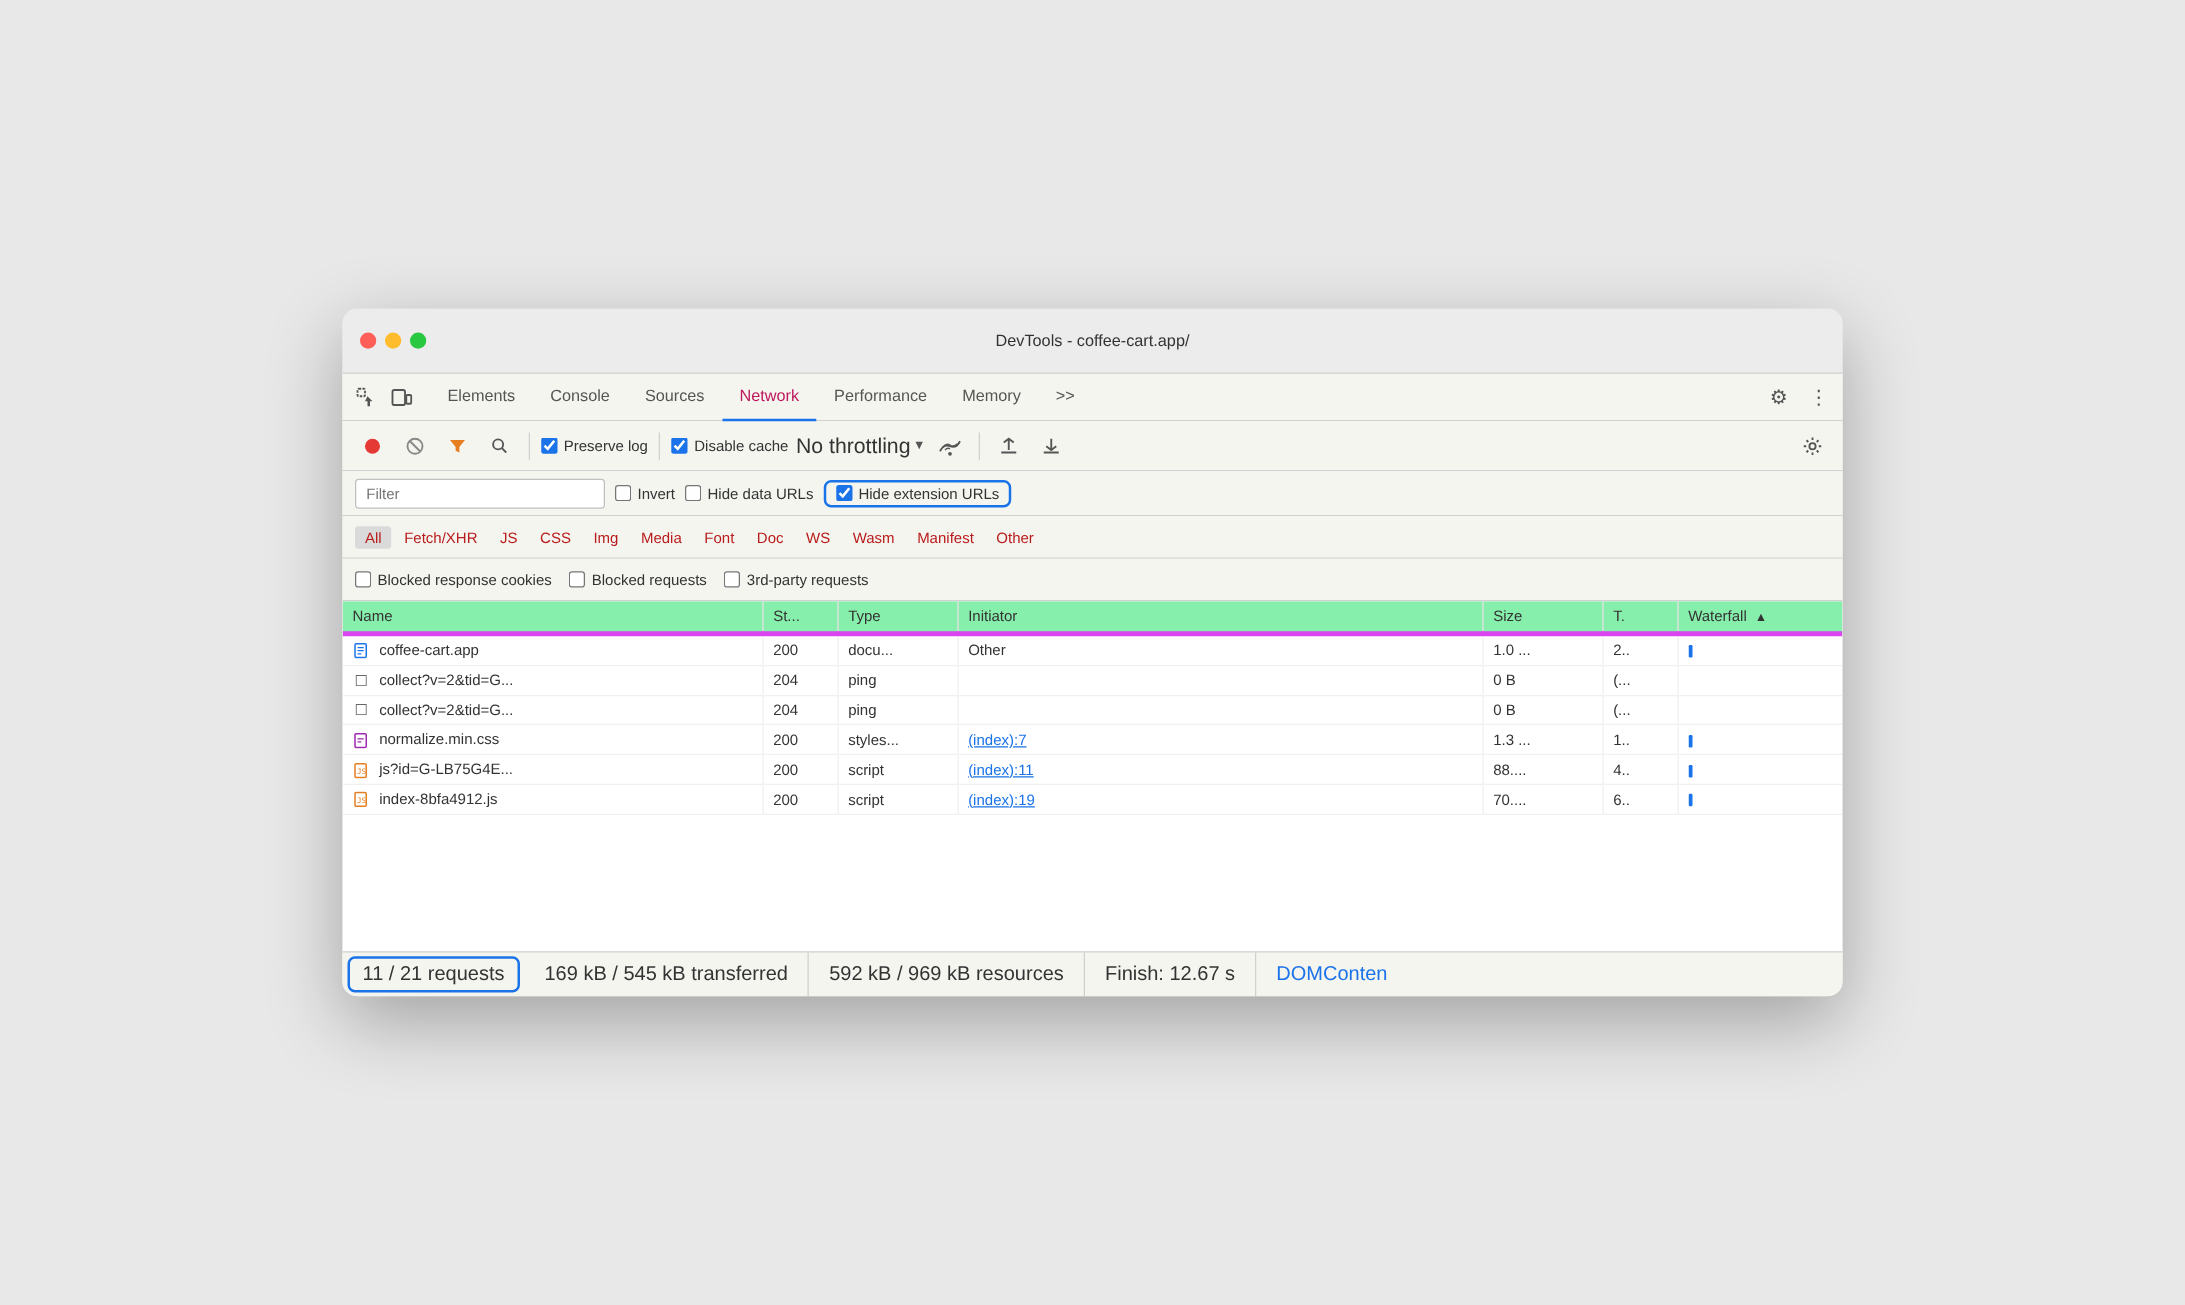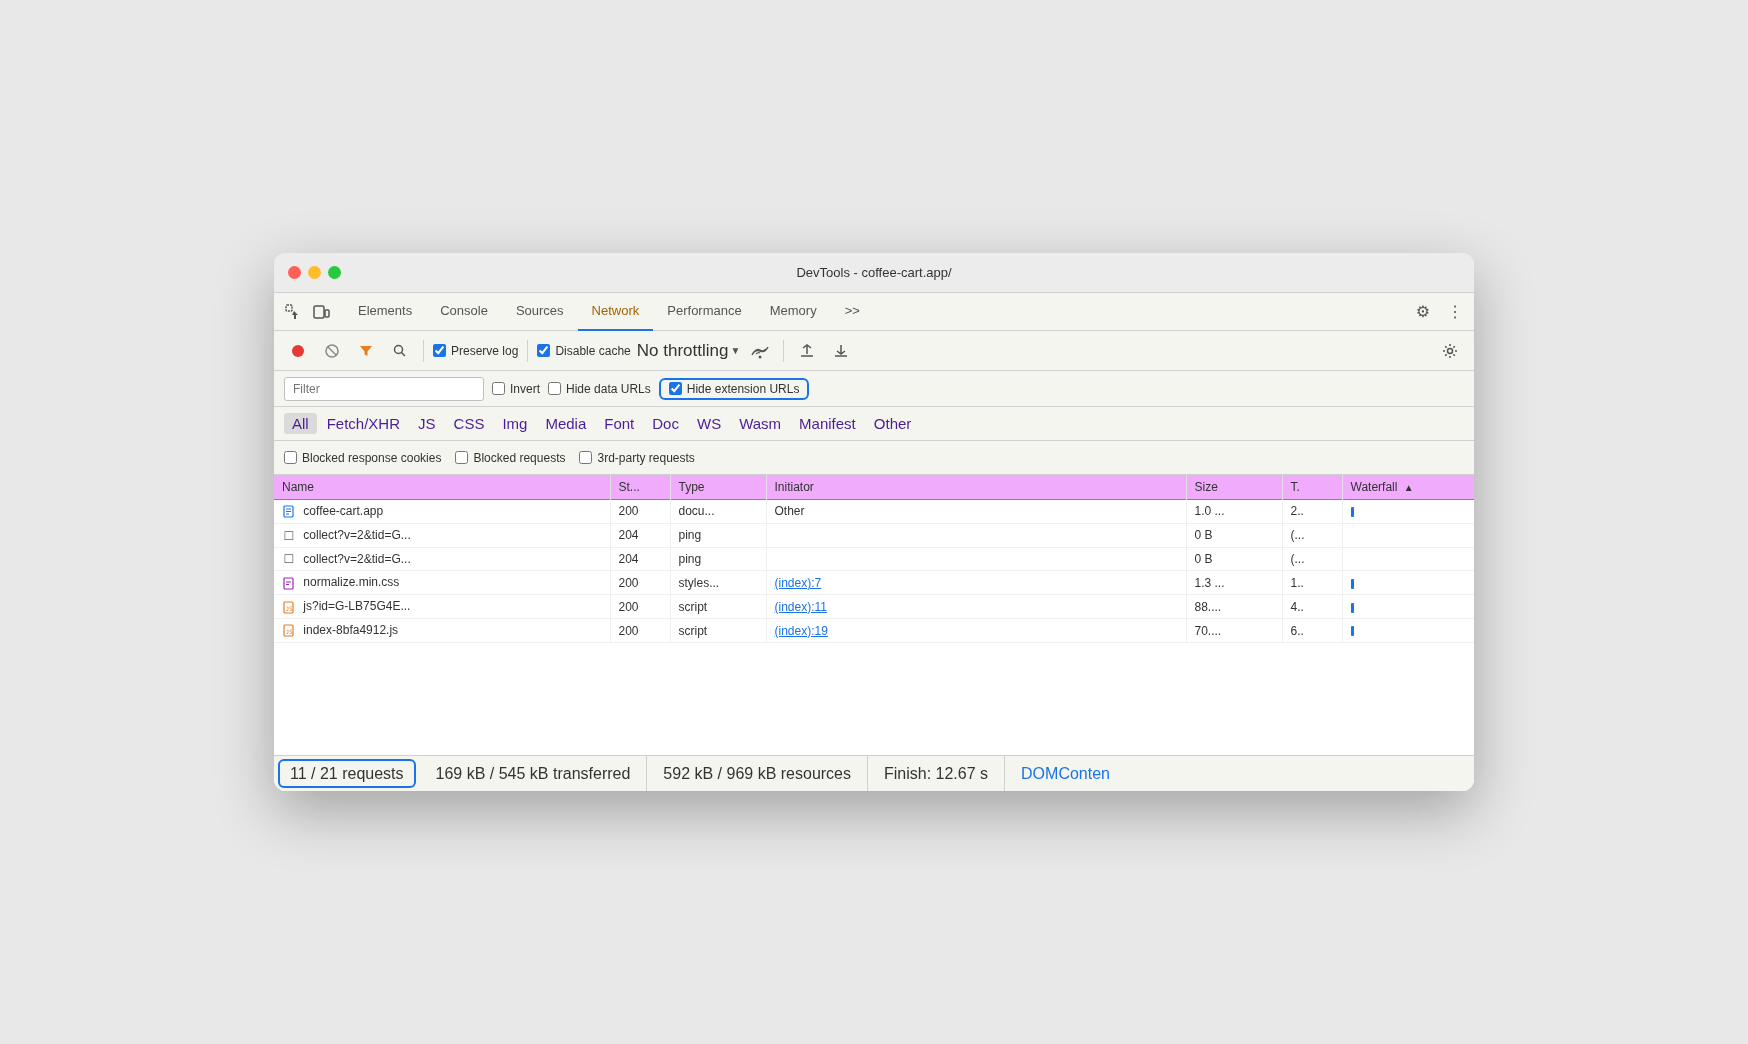--- a/index.html
+++ b/index.html
@@ -13,21 +13,21 @@
     }
     .window {
       width: 1200px;
       background: #f5f5f0;
       border-radius: 12px;
       box-shadow: 0 20px 60px rgba(0,0,0,0.3);
       overflow: hidden;
     }
     .titlebar {
       background: #ececec;
-      height: 40px;
+      height: 52px;
       display: flex;
       align-items: center;
       justify-content: center;
       position: relative;
       border-bottom: 1px solid #d0d0d0;
     }
     .traffic-lights {
       position: absolute;
       left: 14px;
       display: flex;
@@ -80,21 +80,21 @@
       height: 38px;
       display: flex;
       align-items: center;
       font-size: 13px;
       color: #555;
       cursor: pointer;
       border-bottom: 2px solid transparent;
       white-space: nowrap;
     }
     .tab.active {
-      color: #a16207;
+      color: #be185d;
       border-bottom: 2px solid #1a73e8;
     }
     .tab-spacer { flex: 1; }
     .tab-bar-right {
       display: flex;
       align-items: center;
       gap: 10px;
     }
     .tab-bar-right .tab-icon {
       font-size: 16px;
@@ -192,22 +192,22 @@
       display: flex;
       align-items: center;
       padding: 4px 10px;
       border-bottom: 1px solid #d0d0d0;
       background: #f5f5f0;
       gap: 2px;
       height: 34px;
     }
     .type-btn {
       padding: 2px 8px;
-      font-size: 15px;
-      color: #4c1d95;
+      font-size: 12px;
+      color: #b91c1c;
       cursor: pointer;
       border-radius: 3px;
       white-space: nowrap;
     }
     .type-btn.active {
       background: #dadada;
       font-weight: 500;
     }
     
     .extra-filter-bar {
@@ -219,22 +219,22 @@
       gap: 14px;
       height: 34px;
     }
     
     .network-table {
       width: 100%;
       font-size: 12px;
       border-collapse: collapse;
     }
     .network-table thead tr {
-      background: #f0abfc;
-      border-bottom: 1px solid #d946ef;
+      background: #86efac;
+      border-bottom: 4px solid #d946ef;
     }
     .network-table thead th {
       text-align: left;
       padding: 5px 8px;
       font-weight: 500;
       color: #333;
       font-size: 12px;
       border-right: 1px solid #e0e0e0;
       white-space: nowrap;
     }

